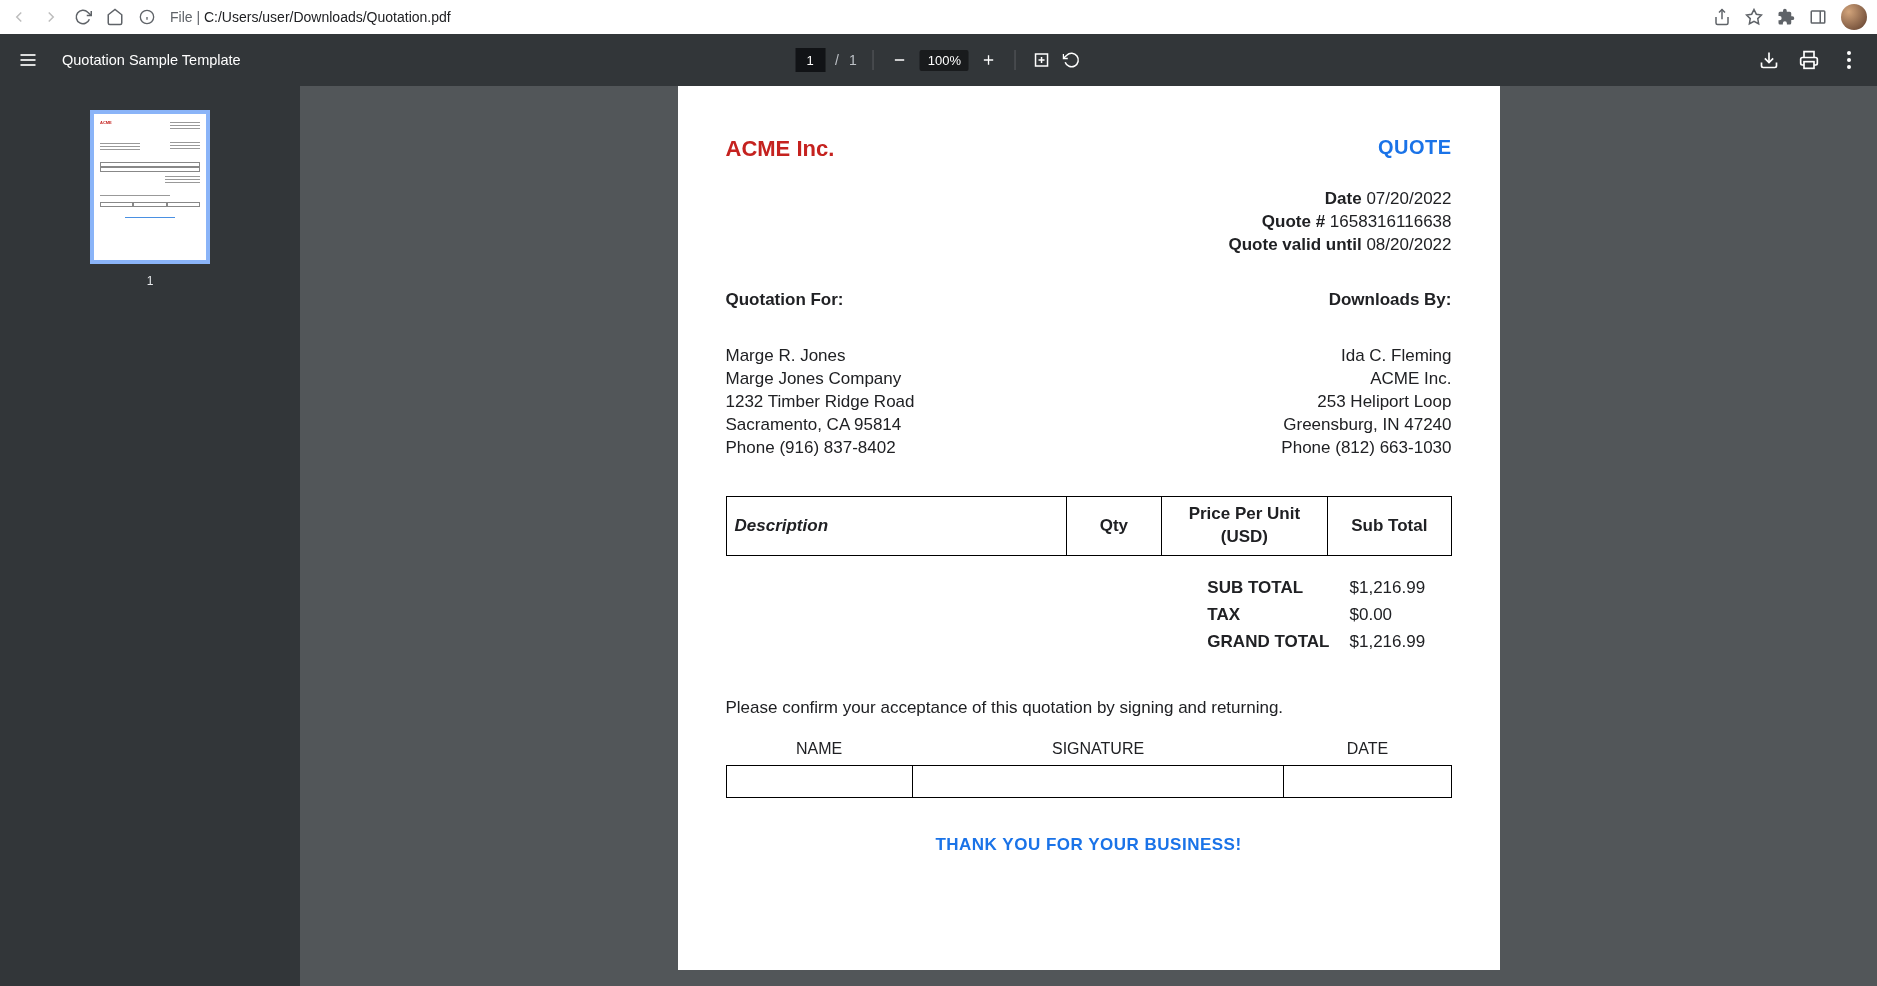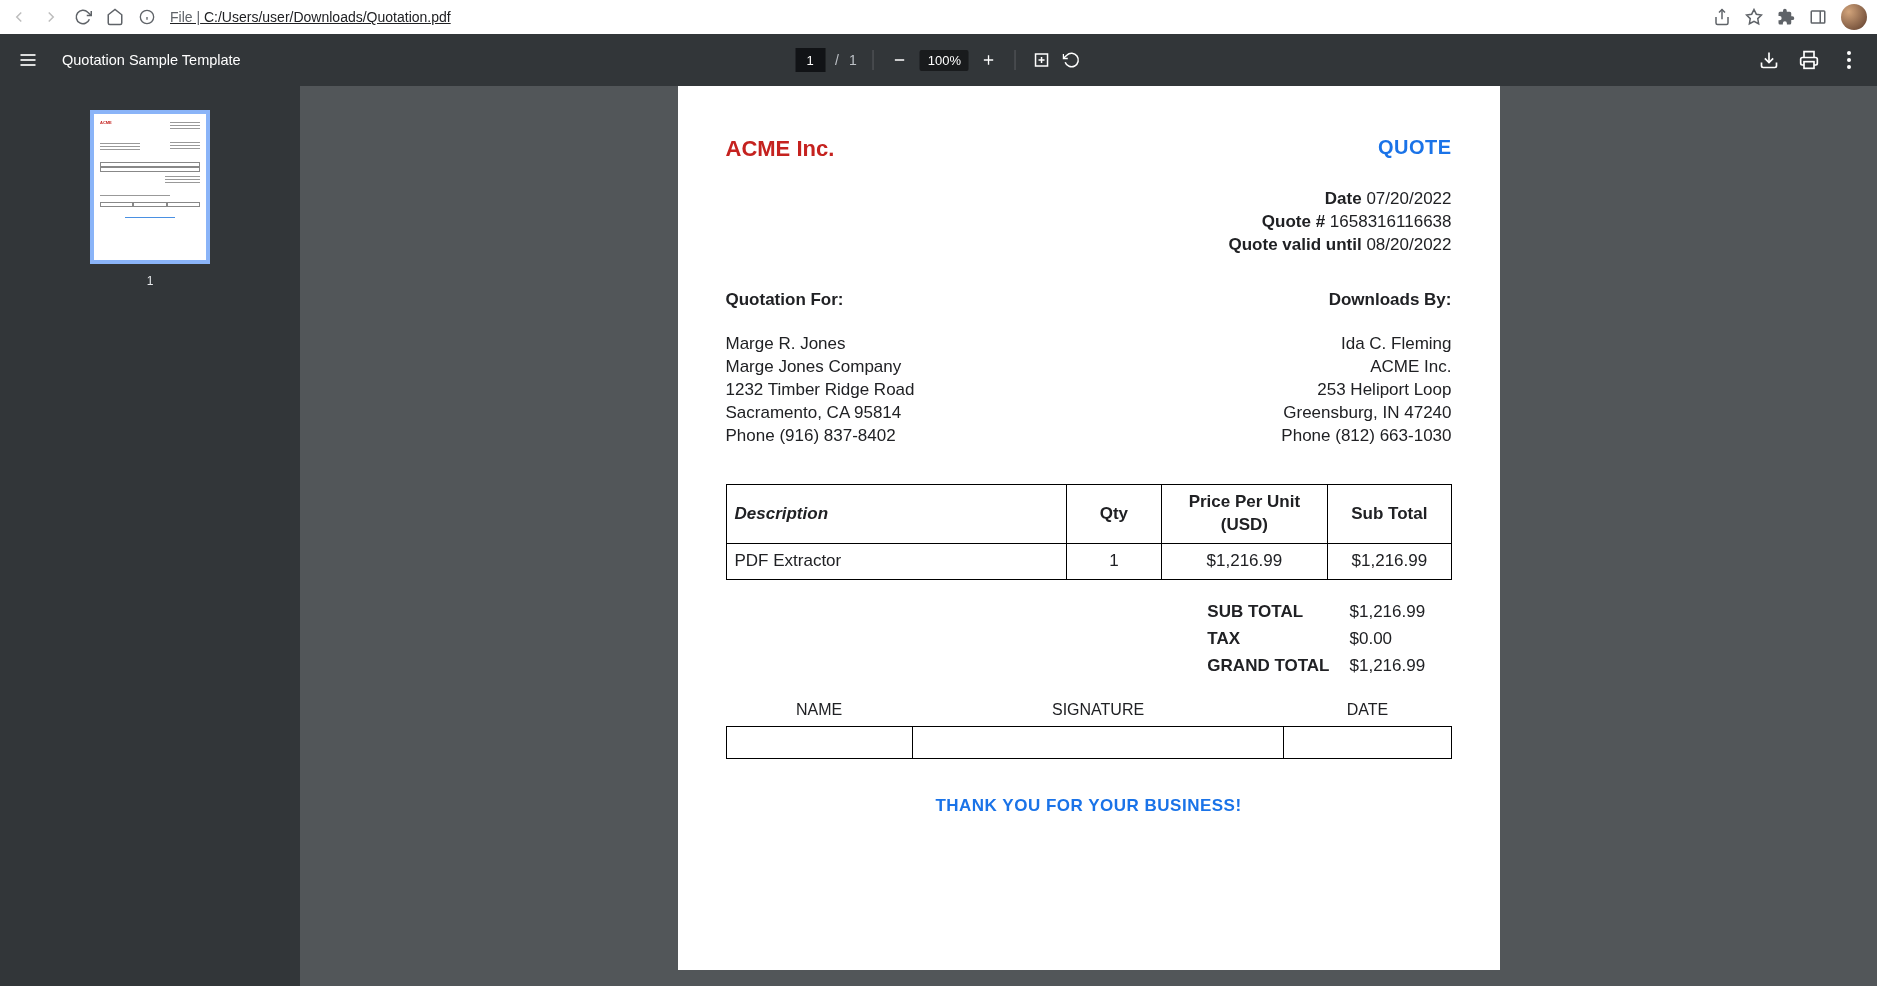--- a/index.html
+++ b/index.html
@@ -4,21 +4,21 @@
 <style>
   * { box-sizing: border-box; margin: 0; padding: 0; }
   body { font-family: Arial, Helvetica, sans-serif; background: #fff; width: 1877px; height: 986px; overflow: hidden; }
 
   
   .browser-bar { height: 34px; display: flex; align-items: center; padding: 0 10px; font-size: 13px; color: #5f6368; }
   .browser-bar .left { display: flex; align-items: center; gap: 14px; }
   .browser-bar .right { margin-left: auto; display:flex; align-items:center; gap:14px; }
   .browser-bar .icon { width:18px; height:18px; color:#5f6368; display:flex; align-items:center; justify-content:center; }
   .browser-bar .icon.disabled { color:#bdbdbd; }
-  .url-text { color:#202124; font-size:14px;text-decoration:underline; }
+  .url-text { color:#202124; font-size:14px; }
   .url-prefix { color:#5f6368; }
   .avatar { width:26px; height:26px; border-radius:50%; background: radial-gradient(circle at 30% 30%, #d2a47b, #5b3a2a); }
 
   
   .pdf-toolbar { height:52px; background:#323639; color:#fff; display:flex; align-items:center; padding:0 18px; font-size:14px; }
   .pdf-toolbar .menu-icon { margin-right:24px; cursor:pointer; }
   .pdf-toolbar .title { font-size:14.5px; }
   .pdf-toolbar .center { position:absolute; left:50%; transform:translateX(-50%); display:flex; align-items:center; gap:10px; }
   .pdf-toolbar .page-input { width:30px; height:24px; background:#111316; color:#fff; border:none; text-align:center; font-size:13px; }
   .pdf-toolbar .sep { width:1px; height:20px; background:#5a5d60; margin:0 6px; }
@@ -43,21 +43,21 @@
   .doc-head { display:flex; justify-content:space-between; align-items:flex-start; }
   .brand { color:#c5221f; font-size:22px; font-weight:700; }
   .quote-label { color:#1a73e8; font-size:20px; font-weight:700; letter-spacing:0.5px; }
 
   .meta { text-align:right; margin-top:24px; font-size:17px; }
   .meta b { font-weight:700; }
 
   .parties { display:flex; justify-content:space-between; margin-top:32px; }
   .parties .col { font-size:17px; }
   .parties .col.right { text-align:right; }
-  .parties h4 { font-weight:700; margin-bottom:22px; font-size:17px; }
+  .parties h4 { font-weight:700; margin-bottom:34px; font-size:17px; }
 
   .comments { margin-top:28px; font-size:17px; }
 
   table.items { width:100%; border-collapse:collapse; margin-top:36px; font-size:17px; }
   table.items th, table.items td { border:1.5px solid #000; padding:6px 8px; }
   table.items th { text-align:center; font-weight:700; }
   table.items th.desc { text-align:left; }
   table.items td.desc { text-align:left; }
   table.items td.c { text-align:center; }
 
@@ -293,26 +293,20 @@
       </div>
 
 
       <table class="items">
         <tbody>
             <tr>
           <th class="desc" style="width:47%;font-style:italic;">Description</th>
           <th style="width:13%;">Qty</th>
           <th style="width:23%;">Price Per Unit (USD)</th>
           <th style="width:17%;">Sub Total</th>
-        </tr>
-        <tr>
-          <td class="desc">PDF Extractor</td>
-          <td class="c">1</td>
-          <td class="c">$1,216.99</td>
-          <td class="c">$1,216.99</td>
         </tr>
       </tbody>
         </table>
 
       <div class="totals">
         <table>
           <tbody>
               <tr>
                 <td class="lab">SUB TOTAL</td>
                 <td class="val">$1,216.99</td>
@@ -322,20 +316,21 @@
                 <td class="val">$0.00</td>
               </tr>
           <tr>
                 <td class="lab">GRAND TOTAL</td>
                 <td class="val">$1,216.99</td>
               </tr>
         </tbody>
           </table>
       </div>
 
+      <div class="confirm">Please confirm your acceptance of this quotation by signing and returning.</div>
 
       <table class="sign">
         <tbody>
             <tr>
           <th>NAME</th>
           <th>SIGNATURE</th>
           <th>DATE</th>
         </tr>
         <tr>
           <td></td>

